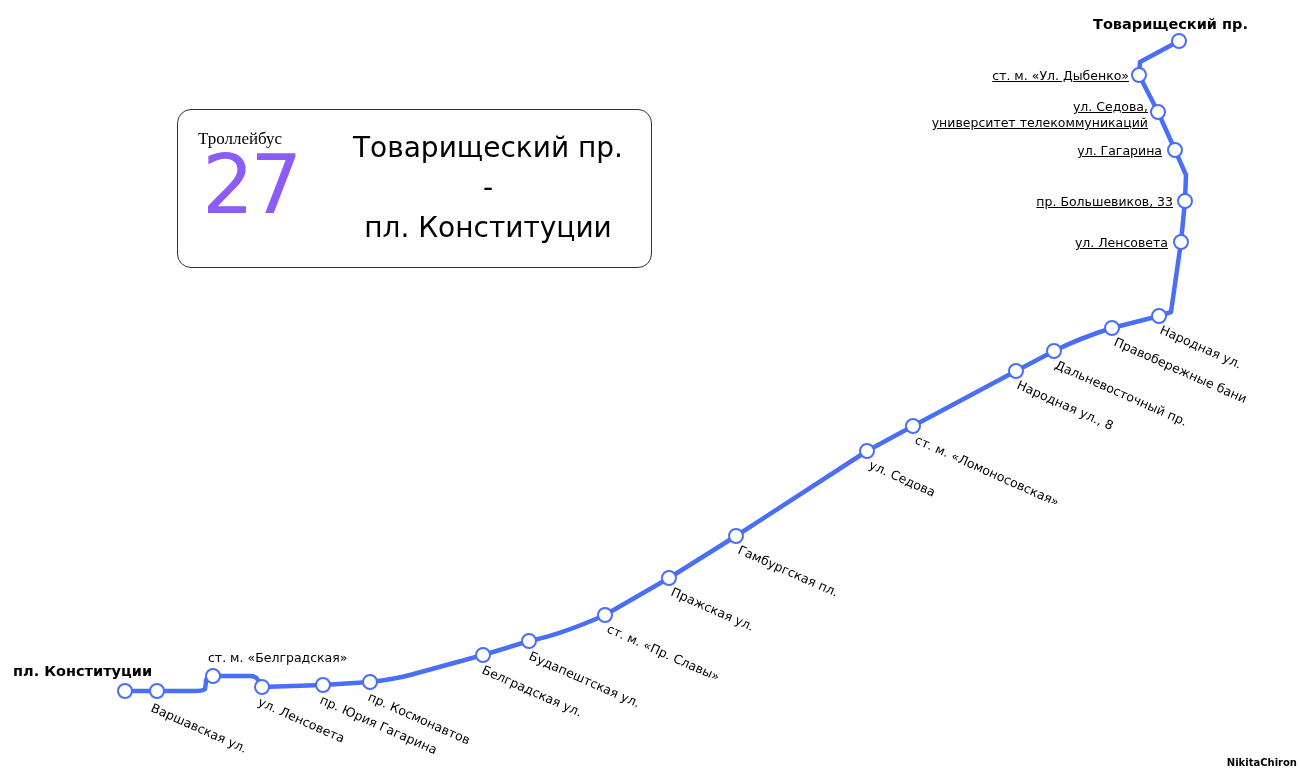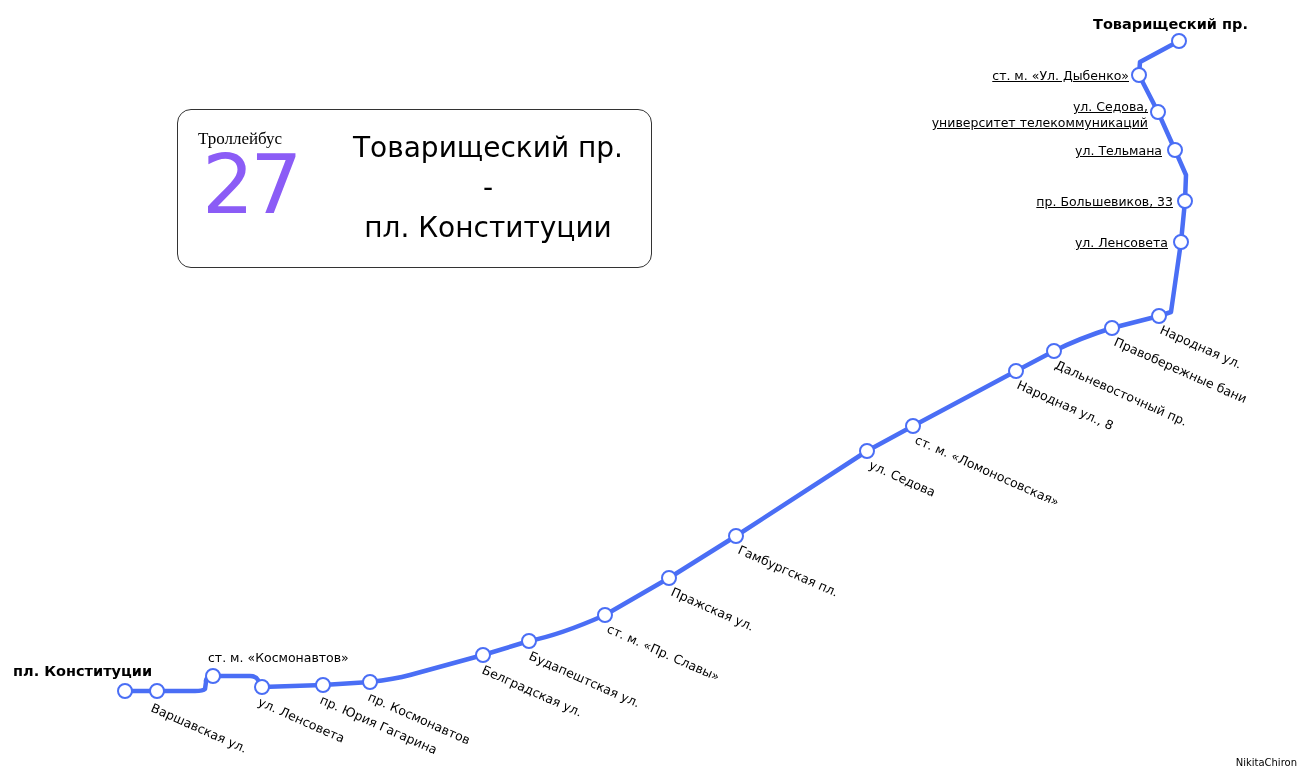--- a/index.html
+++ b/index.html
@@ -8,21 +8,21 @@
   #map { position:absolute; left:0; top:0; }
   .title-box { position:absolute; left:177px; top:109px; width:475px; height:159px;
                border:1.5px solid #333; border-radius:14px; box-sizing:border-box; background:#fff; }
   .vehicle { position:absolute; left:20px; top:19px; font-size:17px;font-family:Liberation Serif, serif; }
   .num { position:absolute; left:24px; top:34px; font-size:82px; color:#8b5cf6; letter-spacing:-4px; line-height:1; }
   .route { position:absolute; left:150px; top:18px; width:320px; text-align:center; font-size:28px; line-height:40px; }
   .lbl { position:absolute; font-size:12.5px; white-space:nowrap; transform-origin:0 0; }
   .lbl.rot { transform:rotate(24deg); }
   .lbl.right { text-align:right;text-decoration:underline; }
   .terminal { position:absolute; font-weight:bold; font-size:14.5px; white-space:nowrap; }
-  .credit { position:absolute; right:3px; bottom:4px; font-size:10px; font-weight:normal; }
+  .credit { position:absolute; right:3px; bottom:4px; font-size:10px; font-weight:bold; }
 </style>
 </head>
 <body>
 
 <svg id="map" width="1300" height="772">
   <path d="M1179,41 L1140,62 L1139,75 L1158,112 L1175,150 L1186,175 L1185,201 L1181,242 L1171,312 L1159,316 L1112,328 Q1080,338 1054,351 L1016,371 L913,426 L867,451 L736,536 L669,578 L605,615 Q560,635 529,641 L483,655 L410,675 Q395,679 370,682 L323,685 L262,687 L258,680 Q256,676 250,676 L213,676 Q205,677 206,682 L205,689 Q203,691 195,691 L157,691 L125,691" fill="none" stroke="#4a6ef5" stroke-width="4.5" stroke-linejoin="round" stroke-linecap="round"></path>
   <g fill="#fff" stroke="#4a6ef5" stroke-width="2">
     <circle cx="1179" cy="41" r="7"></circle>
     <circle cx="1139" cy="75" r="7"></circle>
     <circle cx="1158" cy="112" r="7"></circle>
@@ -60,34 +60,34 @@
 </div>
 
 <div class="terminal" style="left:1093px;top:16px;">Товарищеский пр.</div>
 <div class="terminal" style="left:13px;top:663px;">пл. Конституции</div>
 
 <div class="lbl right" style="right:171px;top:68px;">ст. м. «Ул. Дыбенко»</div>
 <div class="lbl right" style="right:152px;top:99px;line-height:16px;">
   <div>ул. Седова,</div>
   <div>университет телекоммуникаций</div>
 </div>
-<div class="lbl right" style="right:138px;top:143px;">ул. Тельмана</div>
+<div class="lbl right" style="right:138px;top:143px;">ул. Гагарина</div>
 <div class="lbl right" style="right:127px;top:194px;">пр. Большевиков, 33</div>
 <div class="lbl right" style="right:132px;top:235px;">ул. Ленсовета</div>
 
 <div class="lbl rot" style="left:1164px;top:322px;">Народная ул.</div>
 <div class="lbl rot" style="left:1118px;top:334px;">Правобережные бани</div>
 <div class="lbl rot" style="left:1059px;top:357px;">Дальневосточный пр.</div>
 <div class="lbl rot" style="left:1021px;top:377px;">Народная ул., 8</div>
 <div class="lbl rot" style="left:919px;top:432px;">ст. м. «Ломоносовская»</div>
 <div class="lbl rot" style="left:873px;top:457px;">ул. Седова</div>
 <div class="lbl rot" style="left:742px;top:542px;">Гамбургская пл.</div>
 <div class="lbl rot" style="left:675px;top:584px;">Пражская ул.</div>
 <div class="lbl rot" style="left:611px;top:621px;">ст. м. «Пр. Славы»</div>
 <div class="lbl rot" style="left:533px;top:648px;">Будапештская ул.</div>
 <div class="lbl rot" style="left:486px;top:662px;">Белградская ул.</div>
 <div class="lbl rot" style="left:372px;top:689px;">пр. Космонавтов</div>
 <div class="lbl rot" style="left:324px;top:692px;">пр. Юрия Гагарина</div>
 <div class="lbl rot" style="left:262px;top:694px;">ул. Ленсовета</div>
-<div class="lbl" style="left:208px;top:650px;">ст. м. «Космонавтов»</div>
+<div class="lbl" style="left:208px;top:650px;">ст. м. «Белградская»</div>
 <div class="lbl rot" style="left:155px;top:700px;">Варшавская ул.</div>
 
 <div class="credit">NikitaChiron</div>
 
 </body></html>

